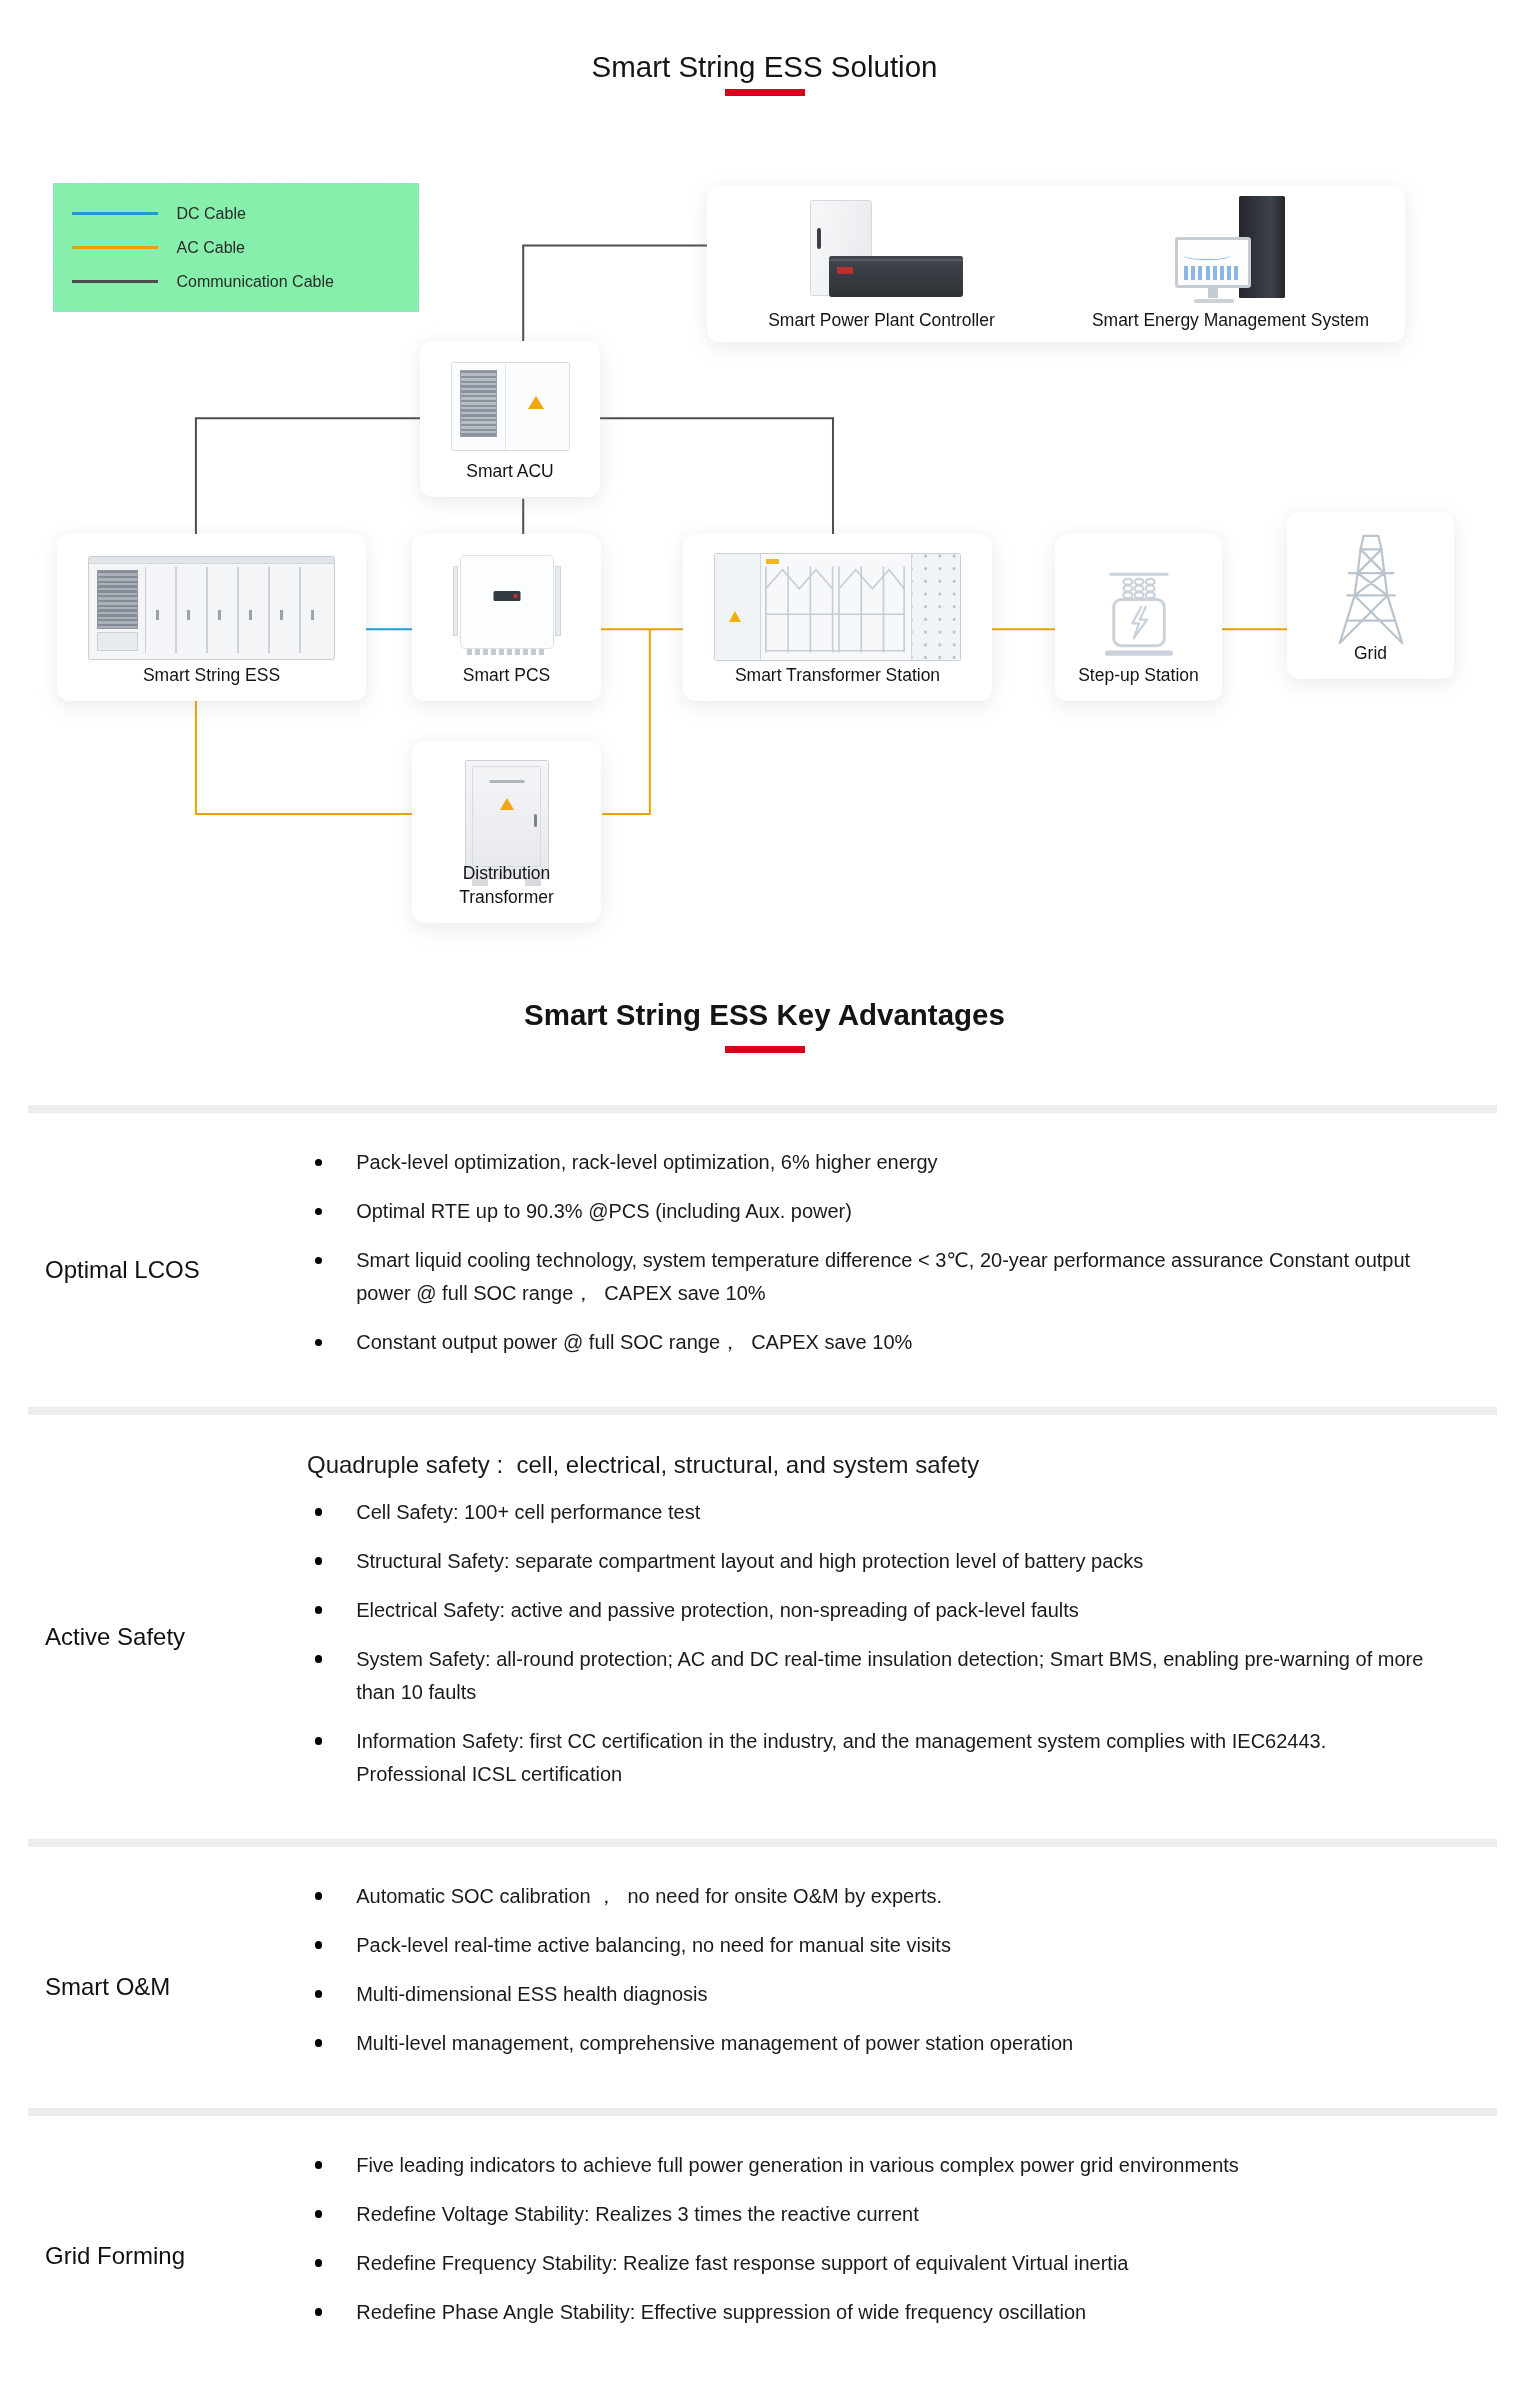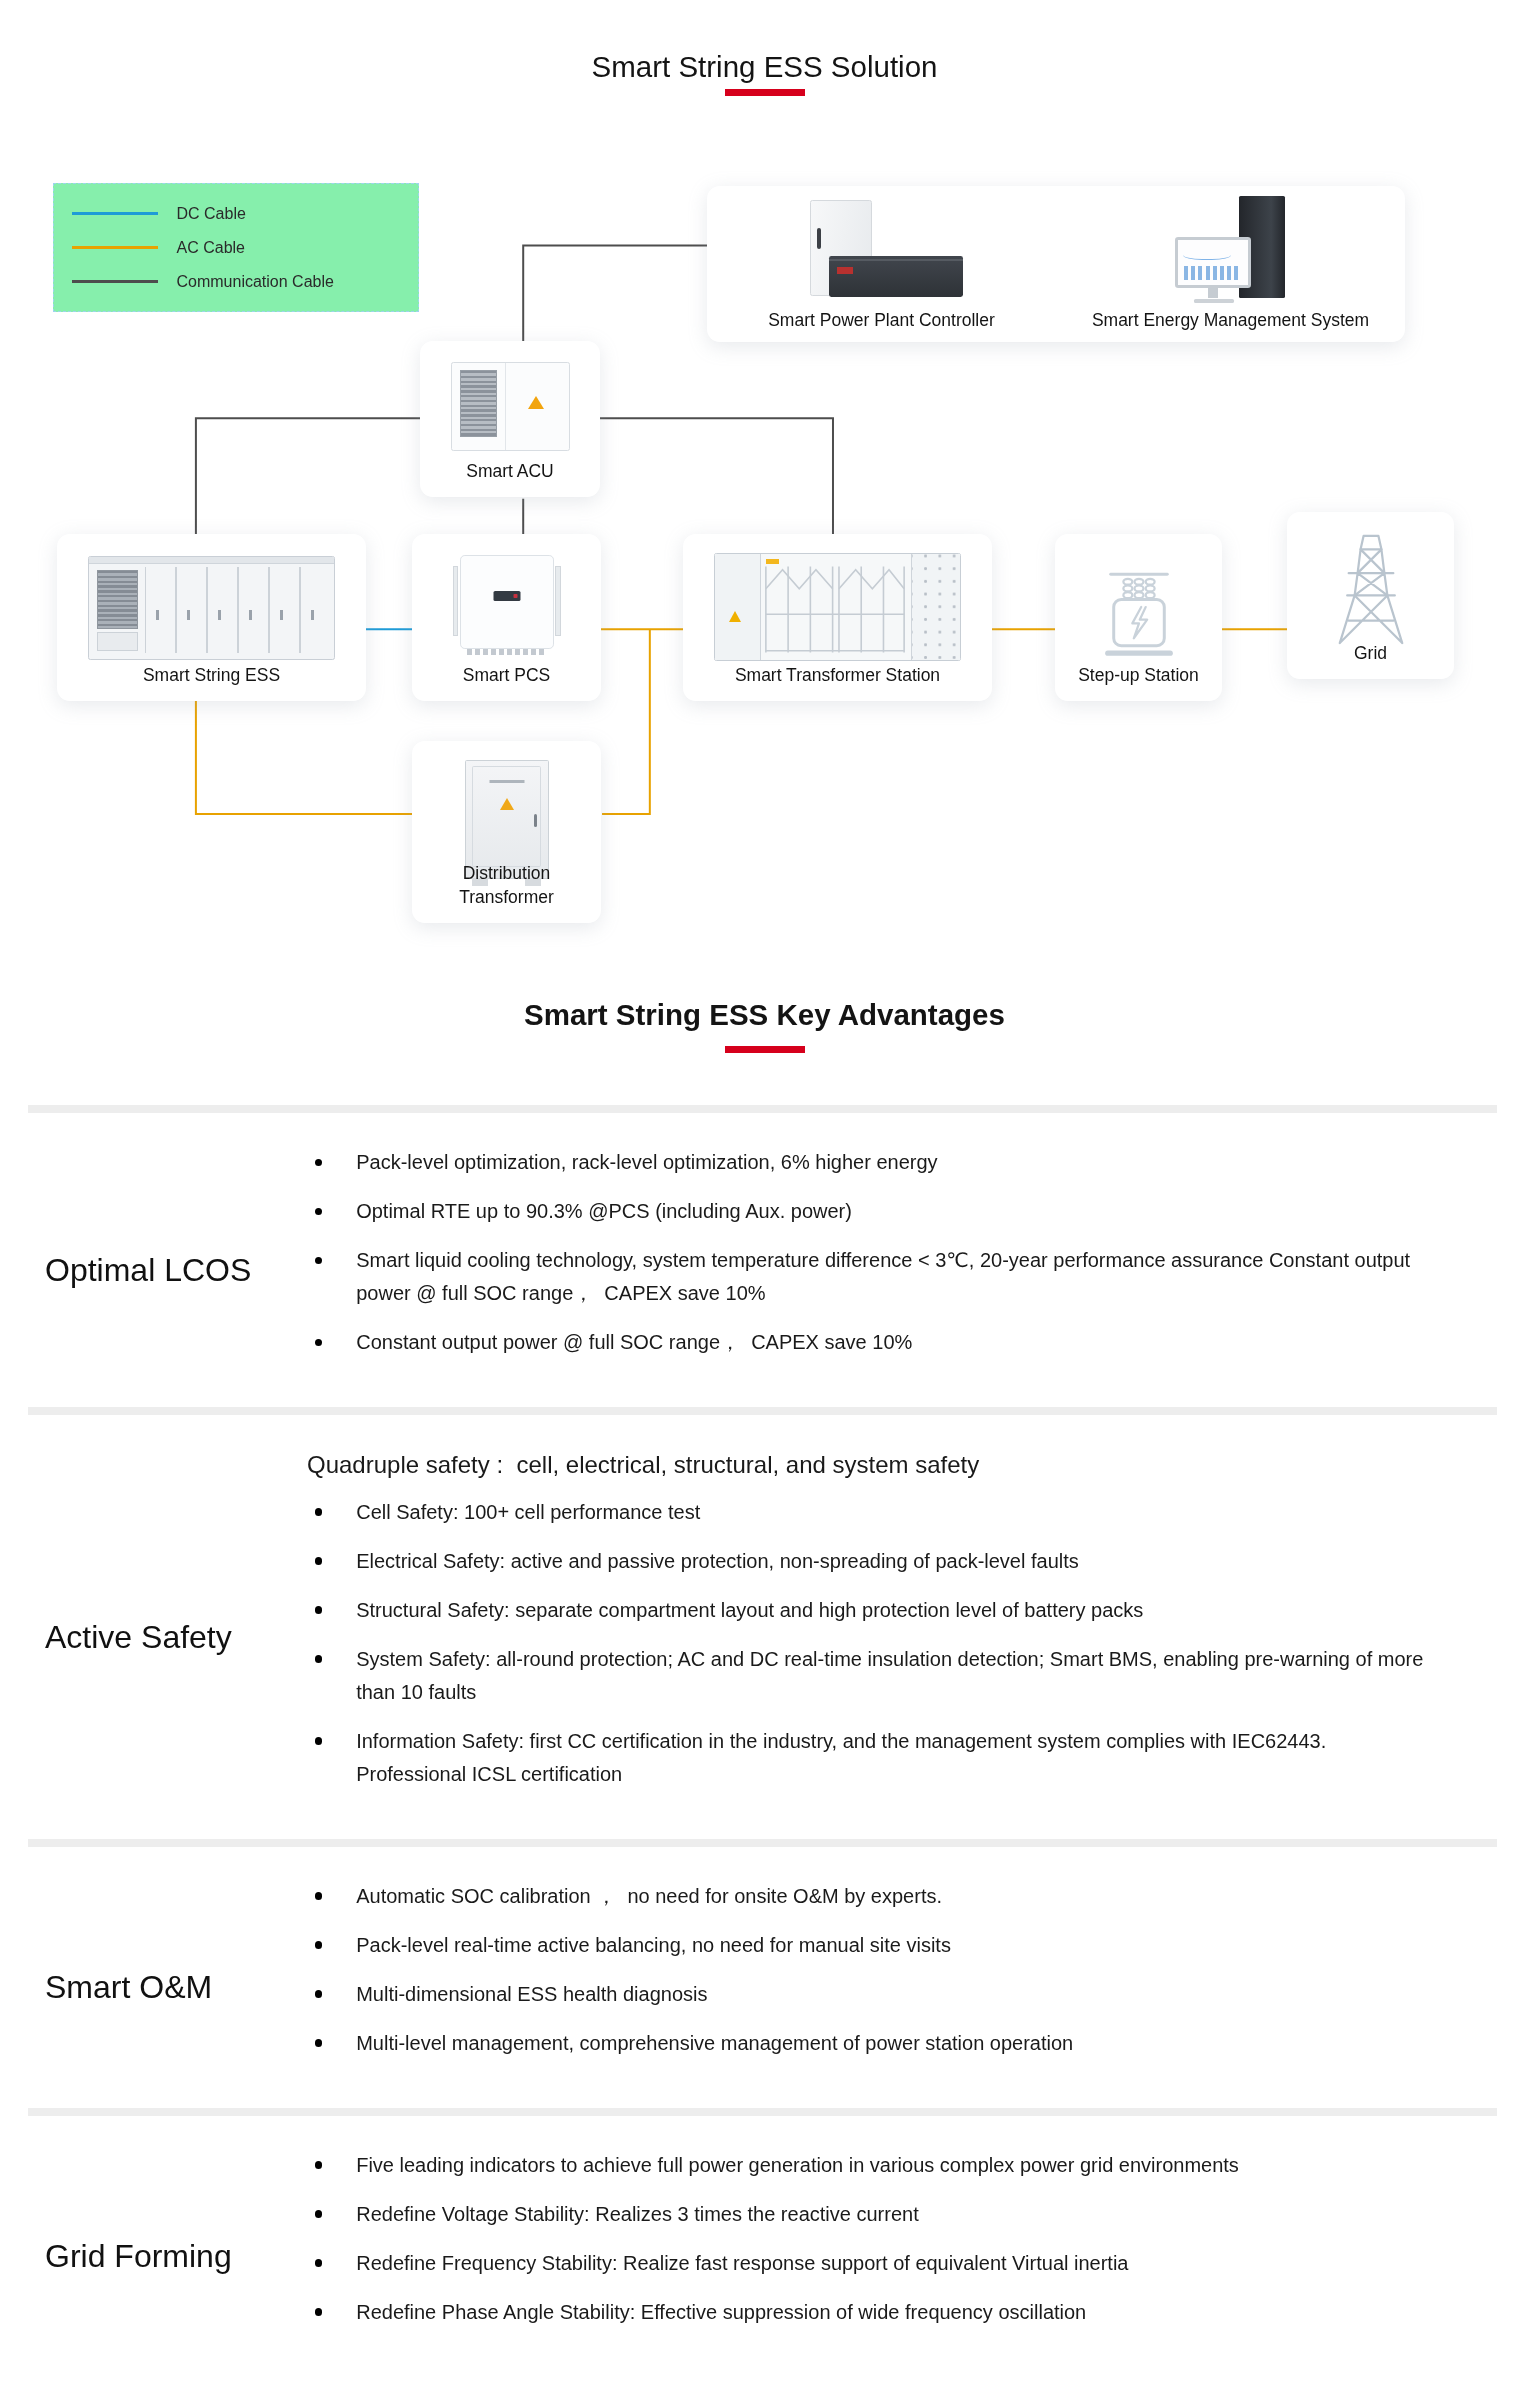--- a/index.html
+++ b/index.html
@@ -152,21 +152,21 @@
   .adv-title{margin:0;text-align:center;font-size:29.5px;line-height:35px;font-weight:700;color:#141414;}
   .adv-underline{width:80px;height:7.2px;background:var(--red);margin:14.3px auto 0;}
   #adv-sections{margin-top:52px;}
   .divider{height:8px;background:var(--divider);margin:0 32px 0 28px;}
   .adv-section{display:flex;padding:33px 24px 32px 0;}
   #adv-sections section:nth-of-type(1){min-height:288px;}
   #adv-sections section:nth-of-type(2){min-height:409px;}
   #adv-sections section:nth-of-type(3){min-height:266px;}
   #adv-sections section:nth-of-type(4){min-height:300px;}
   .adv-label-col{width:279px;flex:none;display:flex;align-items:center;}
-  .adv-label{padding-left:45px;font-size:32px;color:#111;margin-top:19px;}
+  .adv-label{padding-left:45px;font-size:24px;color:#111;margin-top:19px;}
   .adv-bullets{flex:1;max-width:1187px;}
   .adv-intro{margin:0 0 14.3px 0;padding-left:28px;font-size:24px;line-height:33px;white-space:pre-wrap;color:#1a1a1a;}
   .bullet-row{display:flex;margin-bottom:16px;}
   .bullet-dot{flex:none;width:7.2px;height:7.2px;border-radius:50%;background:#000;margin:12.7px 34px 0 36px;}
   .bullet-text{font-size:20px;line-height:33px;white-space:pre-wrap;color:#1a1a1a;max-width:1071px;}
 </style>
 </head>
 <body>
 
 <div class="diagram">
@@ -356,26 +356,26 @@
       <div class="adv-bullets">
         <p class="adv-intro">Quadruple safety :  cell, electrical, structural, and system safety</p>
 
   <div class="bullet-row">
     <span class="bullet-dot"></span>
     <span class="bullet-text">Cell Safety: 100+ cell performance test</span>
   </div>
 
   <div class="bullet-row">
     <span class="bullet-dot"></span>
+    <span class="bullet-text">Structural Safety: separate compartment layout and high protection level of battery packs</span>
+  </div>
+
+  <div class="bullet-row">
+    <span class="bullet-dot"></span>
     <span class="bullet-text">Electrical Safety: active and passive protection, non-spreading of pack-level faults</span>
-  </div>
-
-  <div class="bullet-row">
-    <span class="bullet-dot"></span>
-    <span class="bullet-text">Structural Safety: separate compartment layout and high protection level of battery packs</span>
   </div>
 
   <div class="bullet-row">
     <span class="bullet-dot"></span>
     <span class="bullet-text">System Safety: all-round protection; AC and DC real-time insulation detection; Smart BMS, enabling pre-warning of more than 10 faults</span>
   </div>
 
   <div class="bullet-row">
     <span class="bullet-dot"></span>
     <span class="bullet-text">Information Safety: first CC certification in the industry, and the management system complies with IEC62443. Professional ICSL certification</span>

